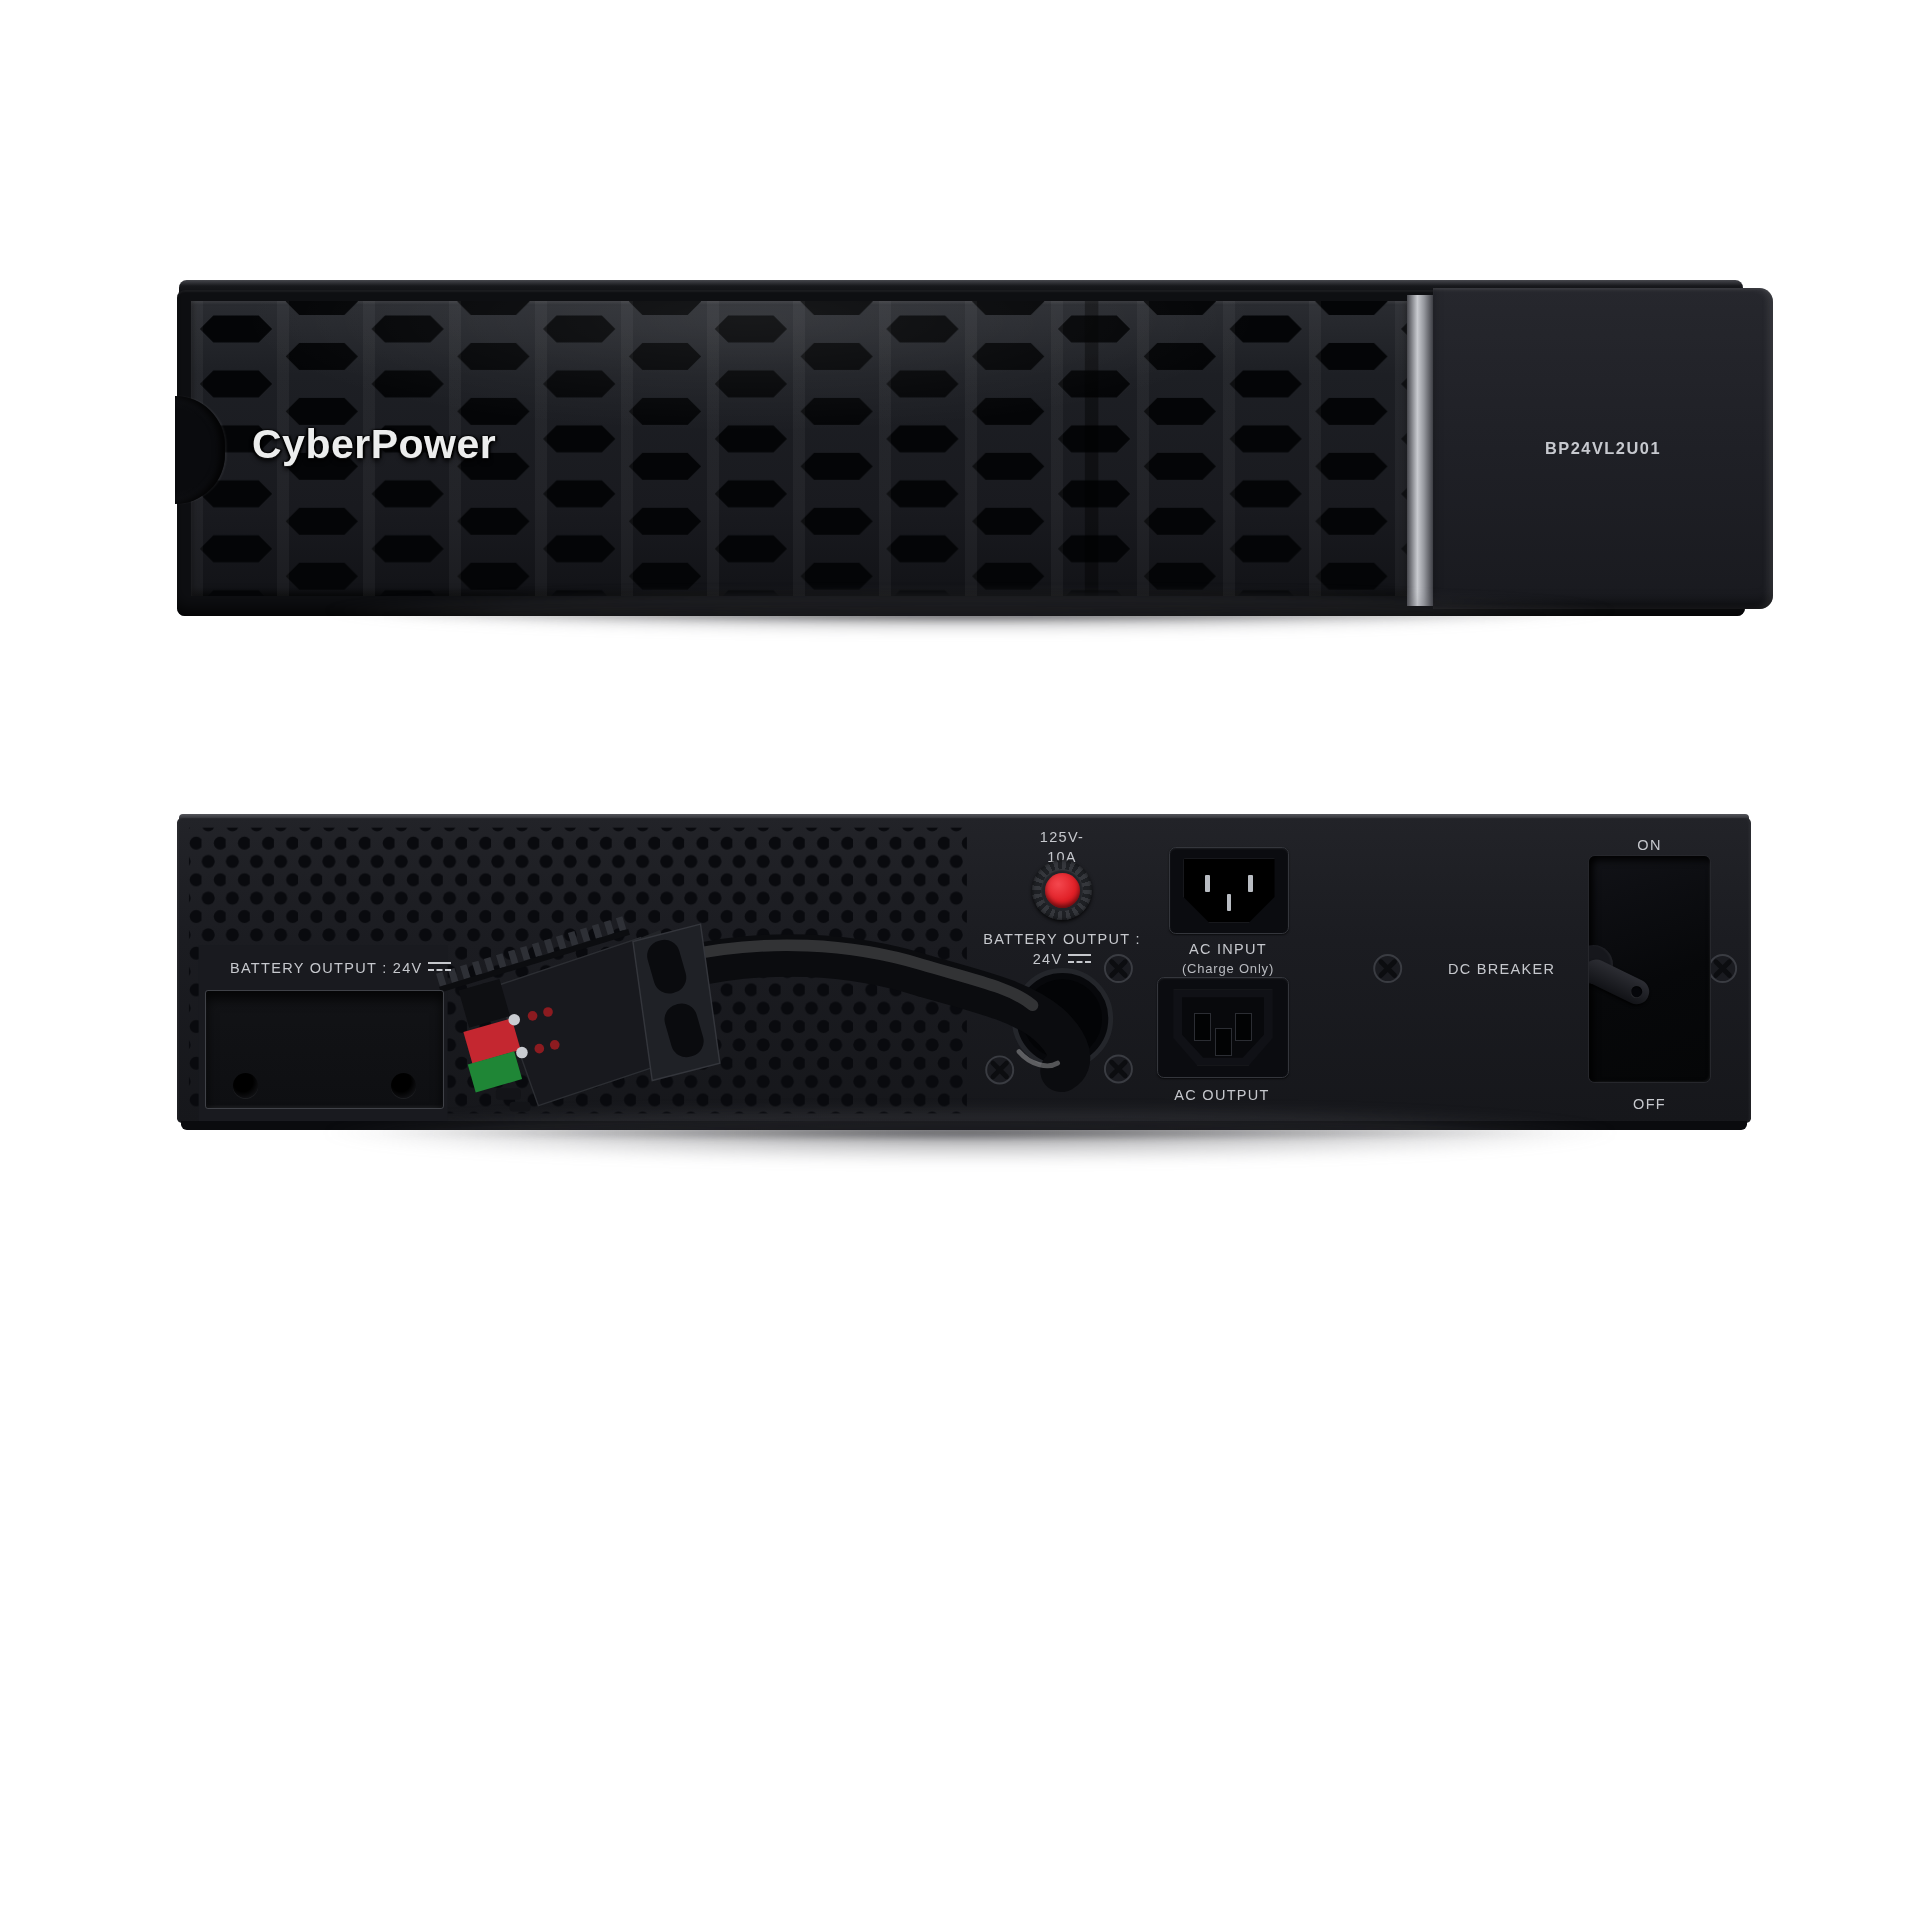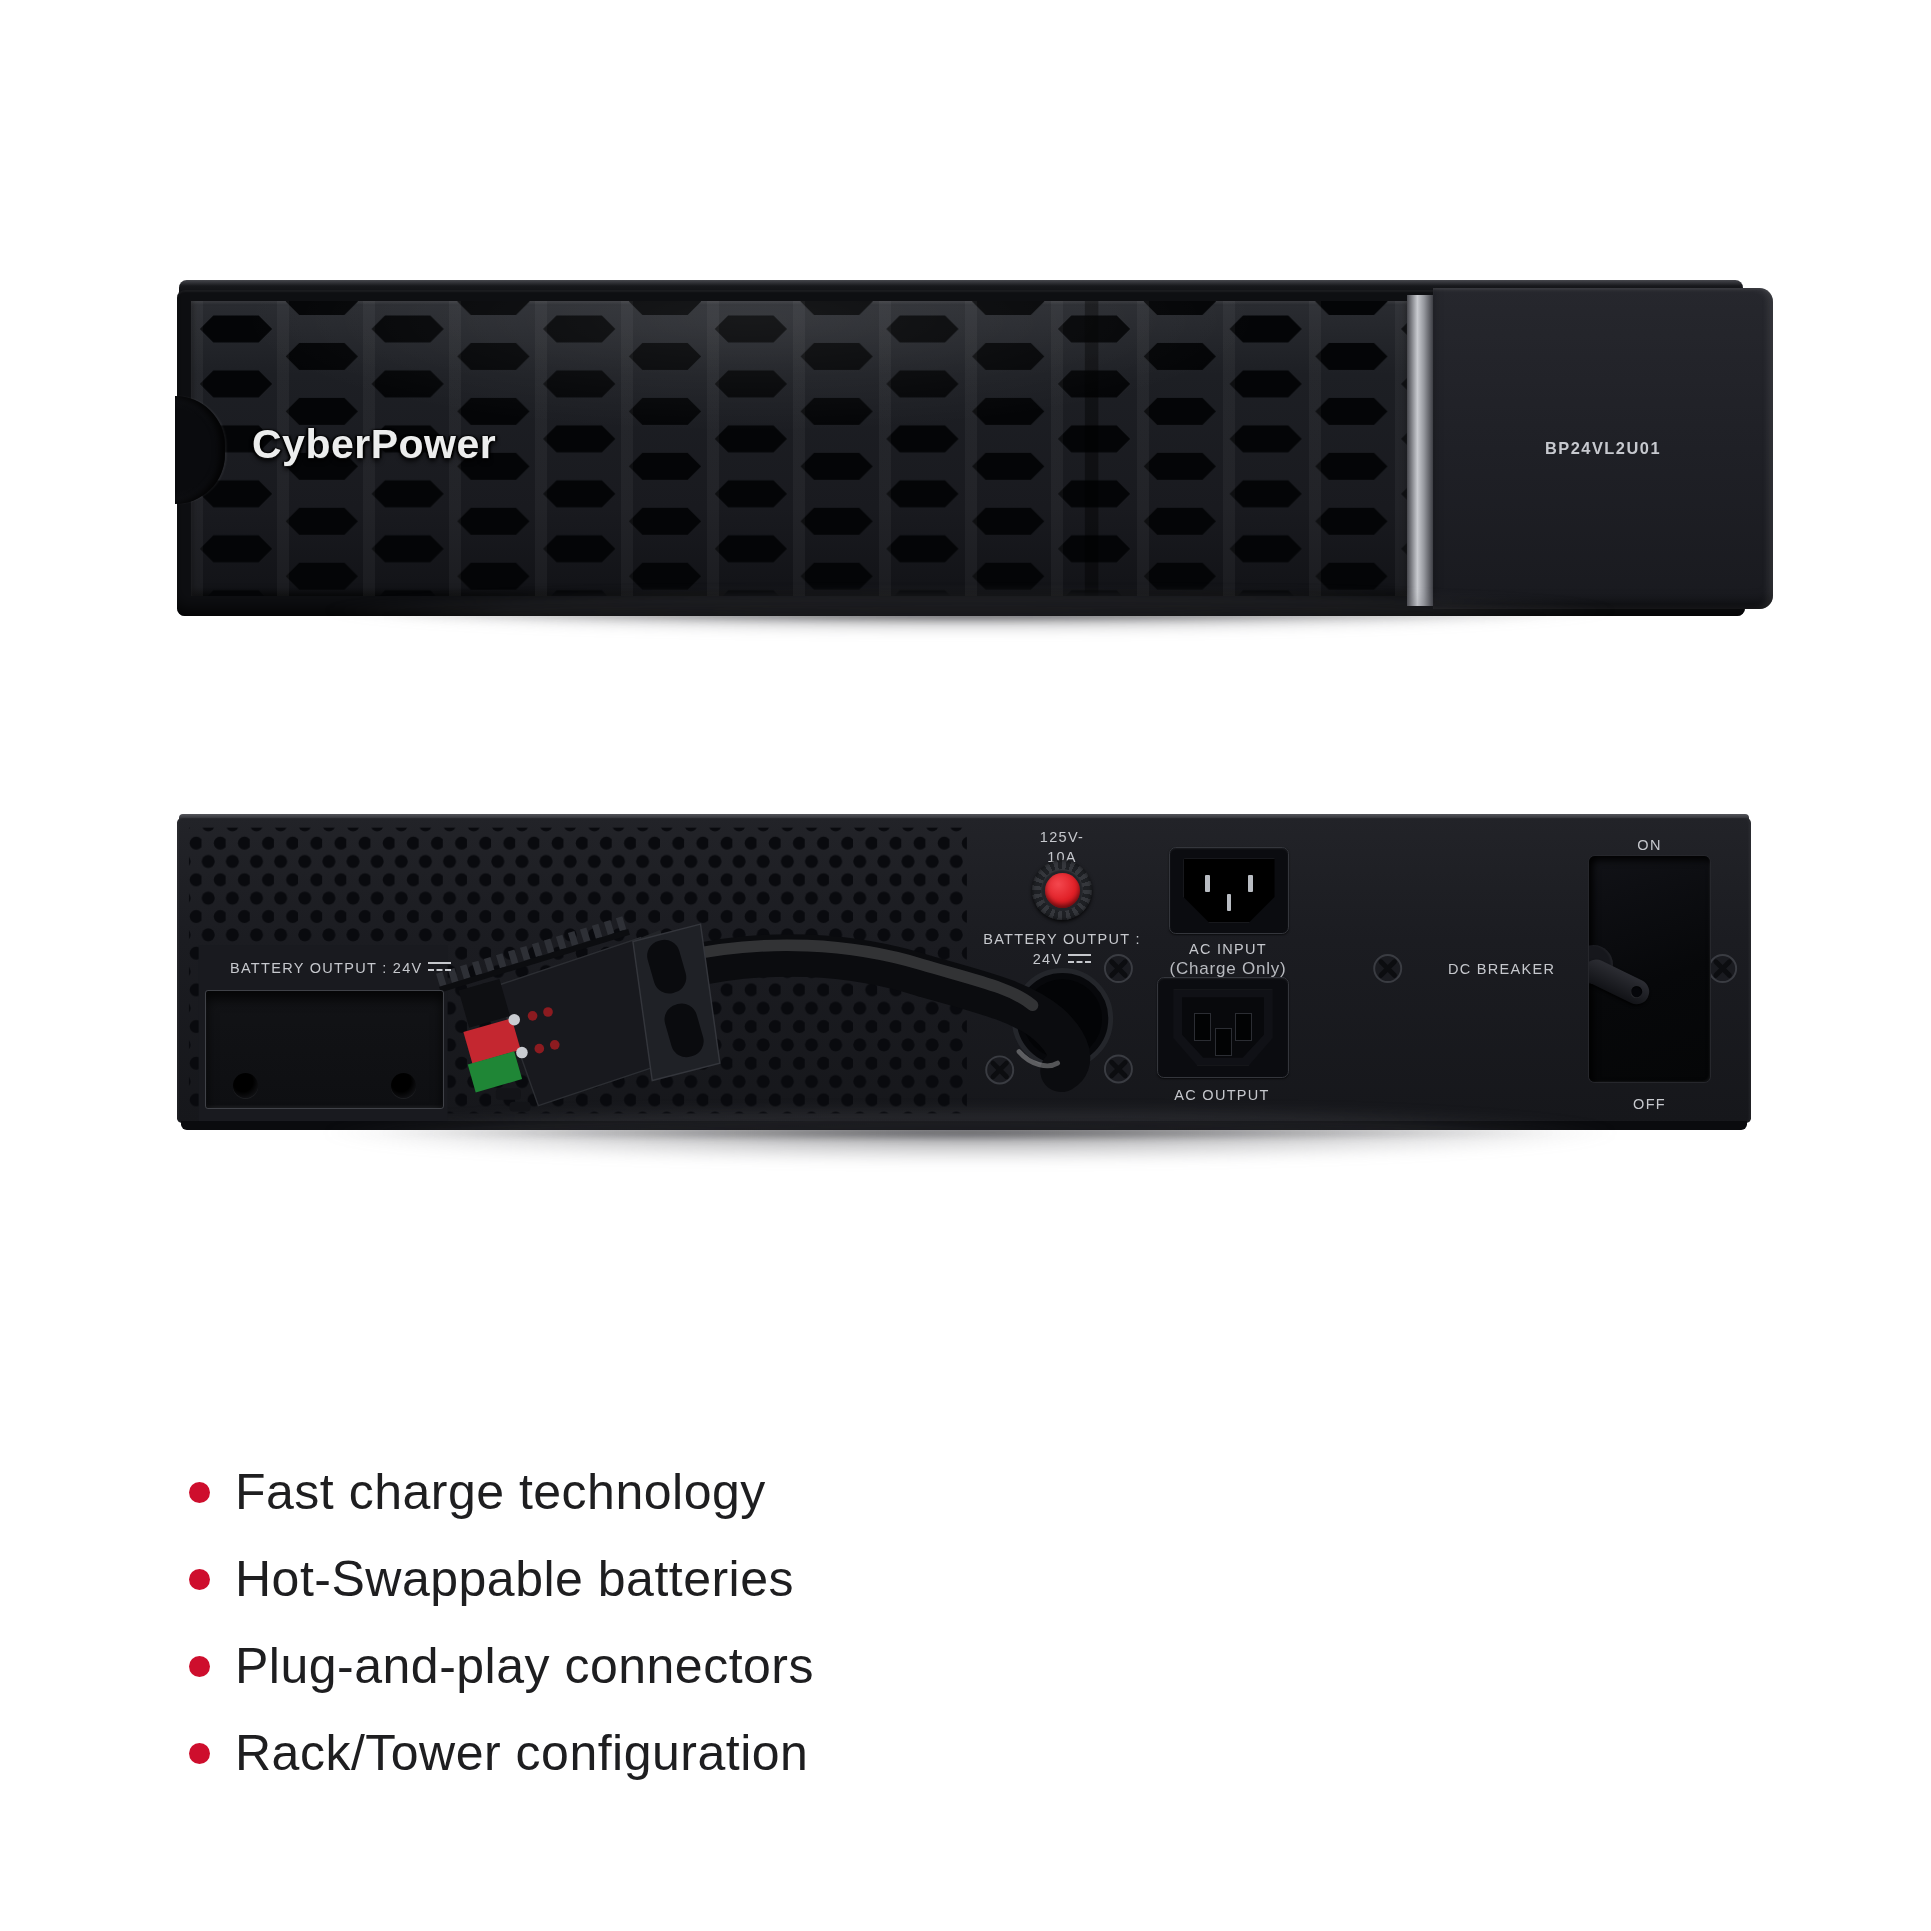--- a/index.html
+++ b/index.html
@@ -43,21 +43,21 @@
     background:linear-gradient(180deg,#55565c 0%,#1a1b1f 100%);border-radius:3.9px 3.9px 0 0;}
   .rear-main{position:absolute;left:0;top:3.9px;right:0;height:305px;
     background:linear-gradient(180deg,#222328 0%,#1b1c21 40%,#16171b 100%);
     border-radius:4.8px;
     box-shadow:inset 1.9px 0 1.9px rgba(255,255,255,0.04), inset -1.9px 0 2.9px rgba(255,255,255,0.05);}
   .rear-bottom{position:absolute;left:3.9px;top:307px;right:3.9px;height:8.7px;background:#0a0b0e;
     border-radius:0 0 5.8px 5.8px;}
   .rear-art{position:absolute;left:0;top:3.9px;z-index:2;}
   .rear-el{position:absolute;z-index:3;}
   .panel-label{font-size:14.5px;letter-spacing:1.3px;color:#c6c8cd;white-space:nowrap;}
-  .panel-label-sm{font-size:17px;letter-spacing:0.8px;color:#b9bbc0;white-space:nowrap;}
+  .panel-label-sm{font-size:13px;letter-spacing:0.8px;color:#b9bbc0;white-space:nowrap;}
   .dc-icon{display:inline-block;width:23px;height:11.6px;position:relative;top:1px;margin-left:5.8px;}
   .dc-icon .bar{position:absolute;left:0;right:0;top:1px;height:0;border-top:2.4px solid #c6c8cd;}
   .dc-icon .dash{position:absolute;left:0;right:0;top:7.7px;height:0;border-top:2.4px dashed #c6c8cd;}
   .recessed-panel{left:28px;top:176px;width:237px;height:117px;
     background:linear-gradient(180deg,#121316 0%,#0e0f12 100%);
     border:1.9px solid #404248;border-radius:2.9px;
     box-shadow:inset 0 7.7px 11.6px rgba(0,0,0,0.75), inset 0 -1.9px 2.9px rgba(255,255,255,0.06);}
   .dimple{position:absolute;bottom:9.7px;width:25px;height:25px;border-radius:50%;
     background:radial-gradient(circle at 40% 35%, #000 45%, #1c1d22 100%);
     box-shadow:0 1px 1px rgba(255,255,255,0.07);}
@@ -295,33 +295,15 @@
       </div>
     </div>
     <div class="rear-el panel-label center-label" style="left:1412px;top:266px;width:121px;margin-top:14px;">
       <span>OFF</span>
     </div>
   </div>
 
   <div class="shadow shadow-rear"></div>
   <div class="shadow shadow-rear-core"></div>
 
-  <ul class="features">
-    <li>
-      <span class="bullet-dot"></span>
-      <span class="feature-text">Fast charge technology</span>
-    </li>
-    <li>
-      <span class="bullet-dot"></span>
-      <span class="feature-text">Hot-Swappable batteries</span>
-    </li>
-    <li>
-      <span class="bullet-dot"></span>
-      <span class="feature-text">Plug-and-play connectors</span>
-    </li>
-    <li>
-      <span class="bullet-dot"></span>
-      <span class="feature-text">Rack/Tower configuration</span>
-    </li>
-  </ul>
 
 </div>
 
 
 </body></html>

